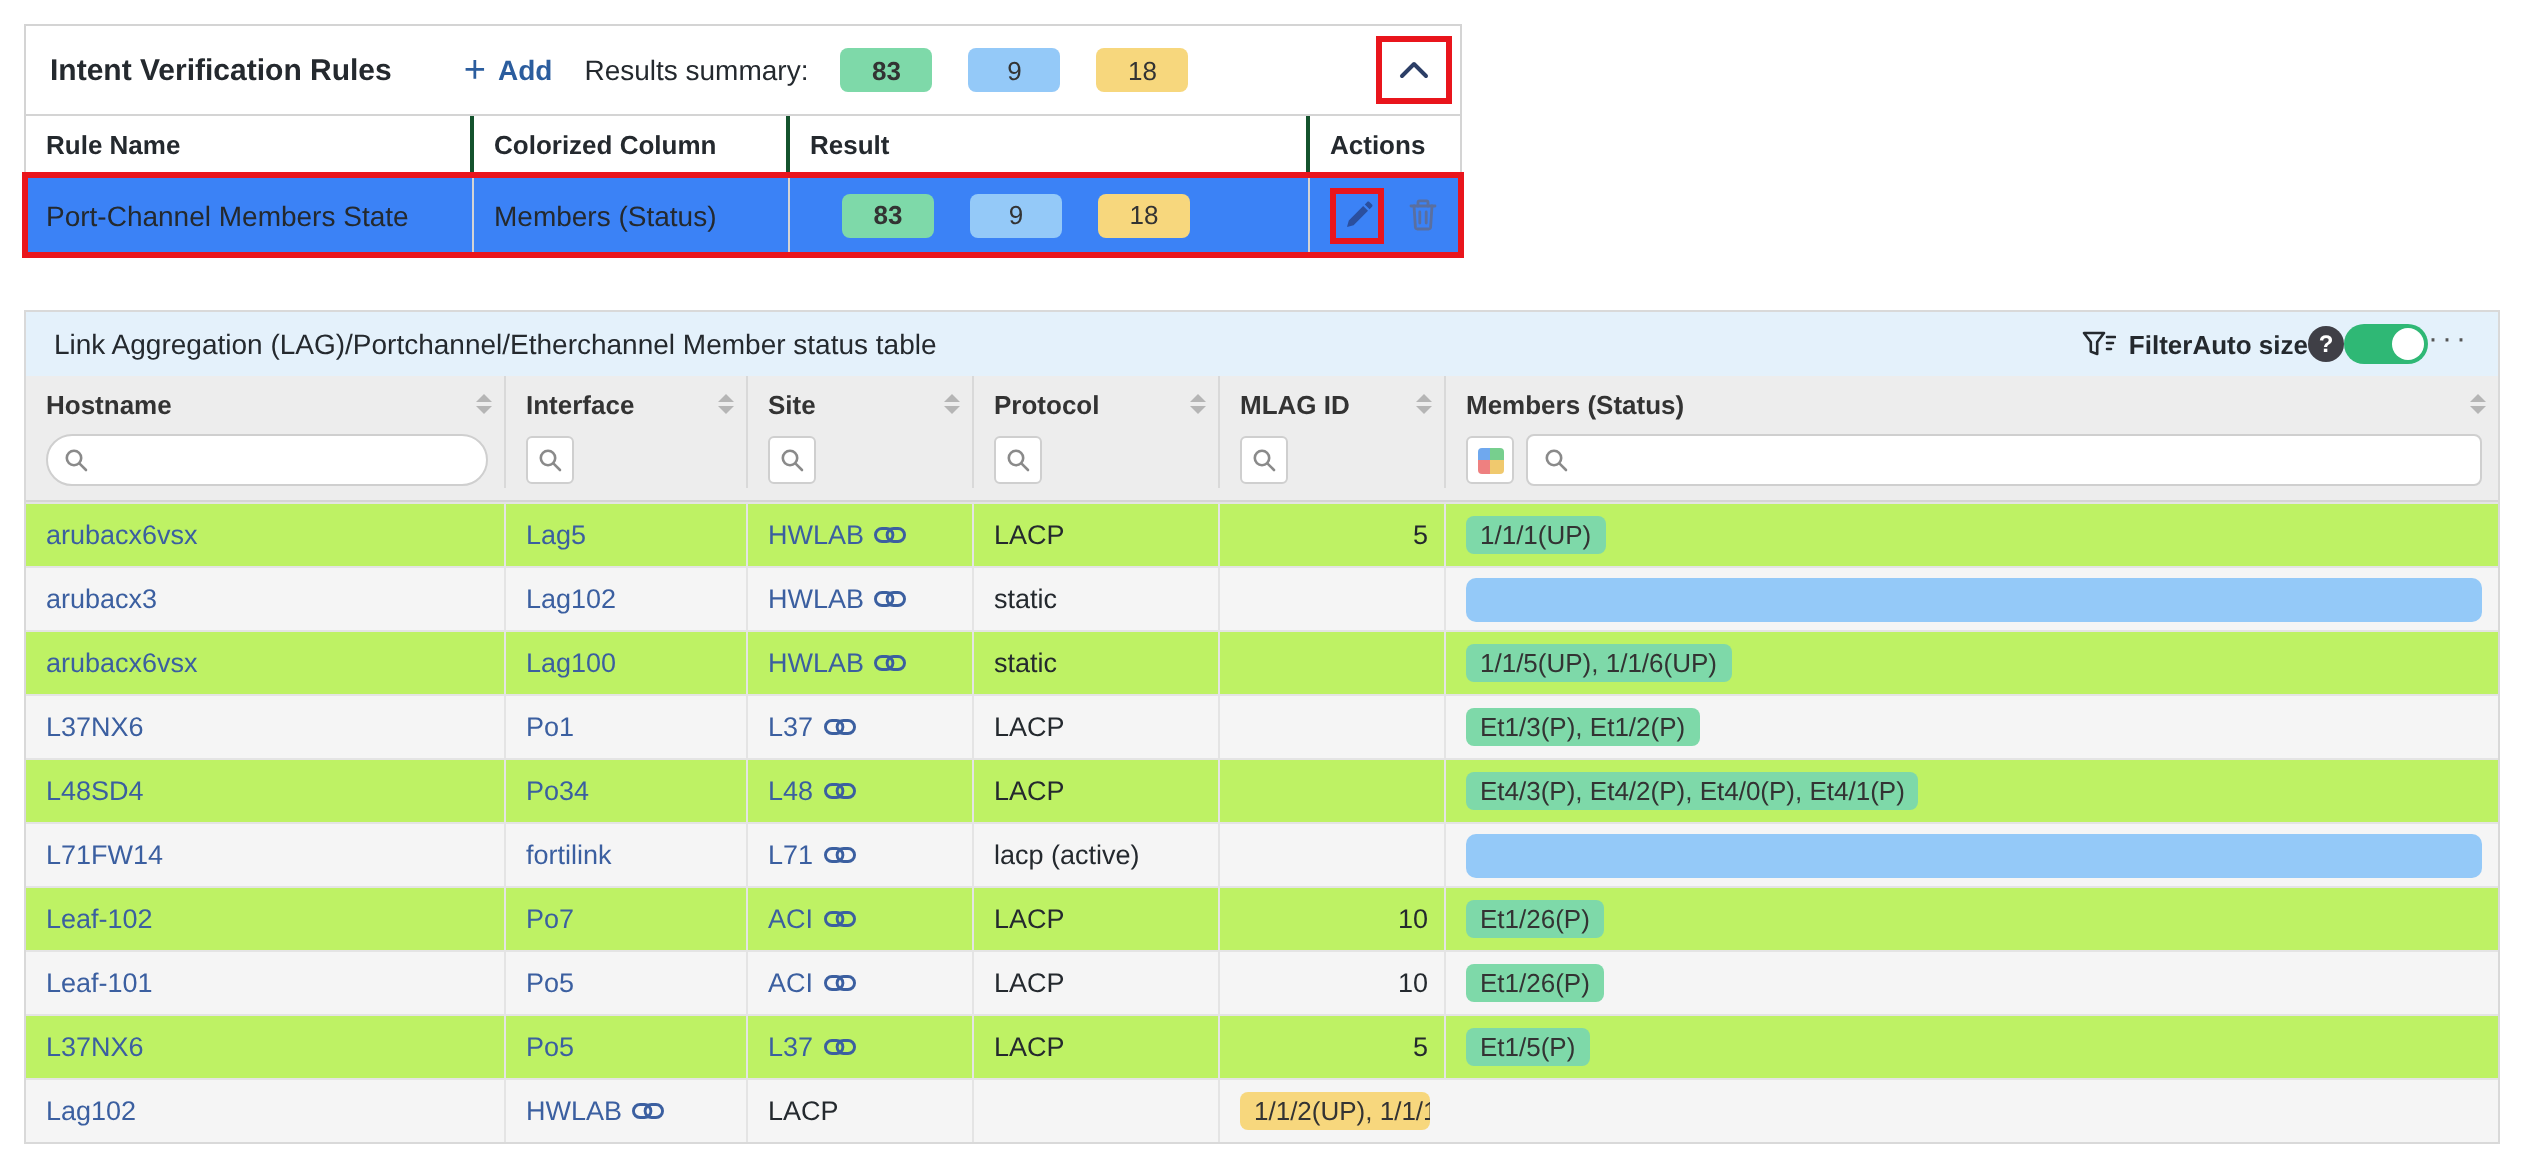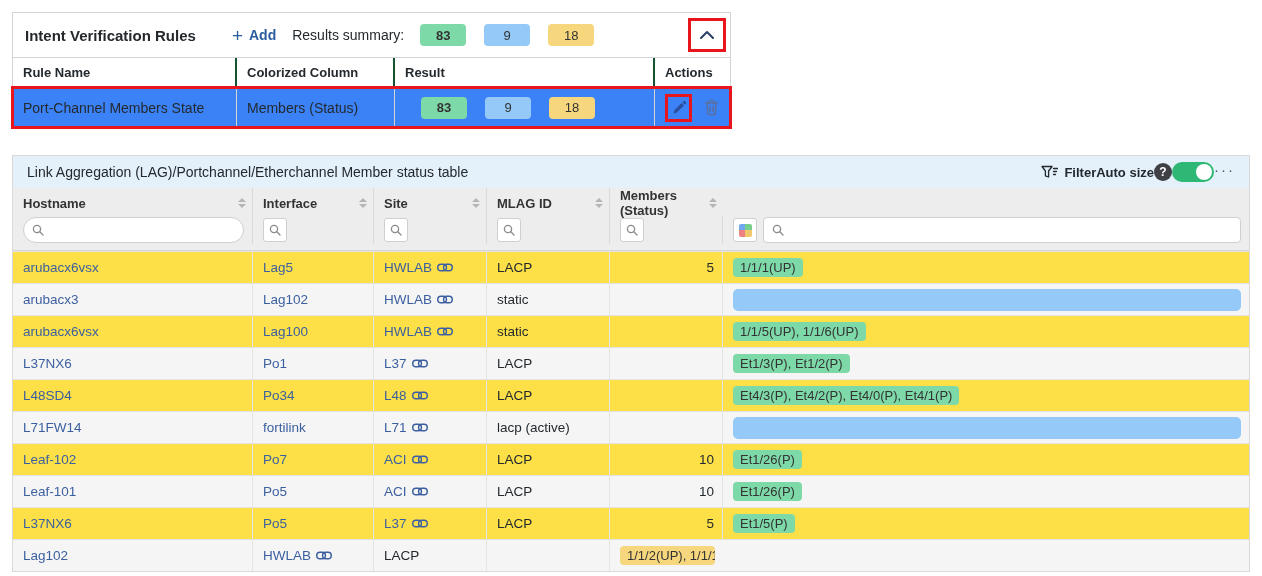--- a/index.html
+++ b/index.html
@@ -69,21 +69,21 @@
   .members-input{border-radius:4px;}
   .colorize-btn{width:24px;height:24px;border:1px solid #cfcfcf;border-radius:3px;background:#fff;display:flex;
     align-items:center;justify-content:center;cursor:pointer;}
   .palette{width:13px;height:13px;display:grid;grid-template-columns:1fr 1fr;border-radius:2px;overflow:hidden;}
   .palette i{display:block;}
   .palette .c1{background:#6fa8ee;}
   .palette .c2{background:#77cf8e;}
   .palette .c3{background:#ee8080;}
   .palette .c4{background:#f0c96e;}
 
-  .st-row{height:32px;border-top:1px solid #e4e4e4;background:#fde047;}
+  .st-row{height:32px;border-top:1px solid #e4e4e4;background:#bef264;}
   .st-row:nth-child(even){background:#f5f5f5;}
   .st-row .c{display:flex;align-items:center;padding:0 8px 0 10px;font-size:13.5px;overflow:hidden;white-space:nowrap;}
   .st-row .c:not(:last-child){border-right:1px solid #e4e4e4;}
   .link{color:#3b5fa0;text-decoration:none;cursor:pointer;}
   .site-c{gap:5px;}
   .mlag-c{justify-content:flex-end;padding-right:12px;color:#24292e;}
   .members-c{padding-left:6px;padding-right:12px;}
   .pill{font-size:13px;color:#333;padding:2px 7px;border-radius:4px;max-width:100%;overflow:hidden;white-space:nowrap;}
   .pill.green{background:#7ed9a9;}
   .pill.yellow{background:#f7d77d;}
@@ -191,20 +191,27 @@
           </span>
         </div>
       <div class="hc">
           <span>Site</span>
           <span class="sort">
             <i class="up"></i>
             <i class="dn"></i>
           </span>
         </div>
       <div class="hc">
+          <span>Protocol</span>
+          <span class="sort">
+            <i class="up"></i>
+            <i class="dn"></i>
+          </span>
+        </div>
+      <div class="hc">
           <span>MLAG ID</span>
           <span class="sort">
             <i class="up"></i>
             <i class="dn"></i>
           </span>
         </div>
       <div class="hc">
           <span>Members (Status)</span>
           <span class="sort">
             <i class="up"></i>

